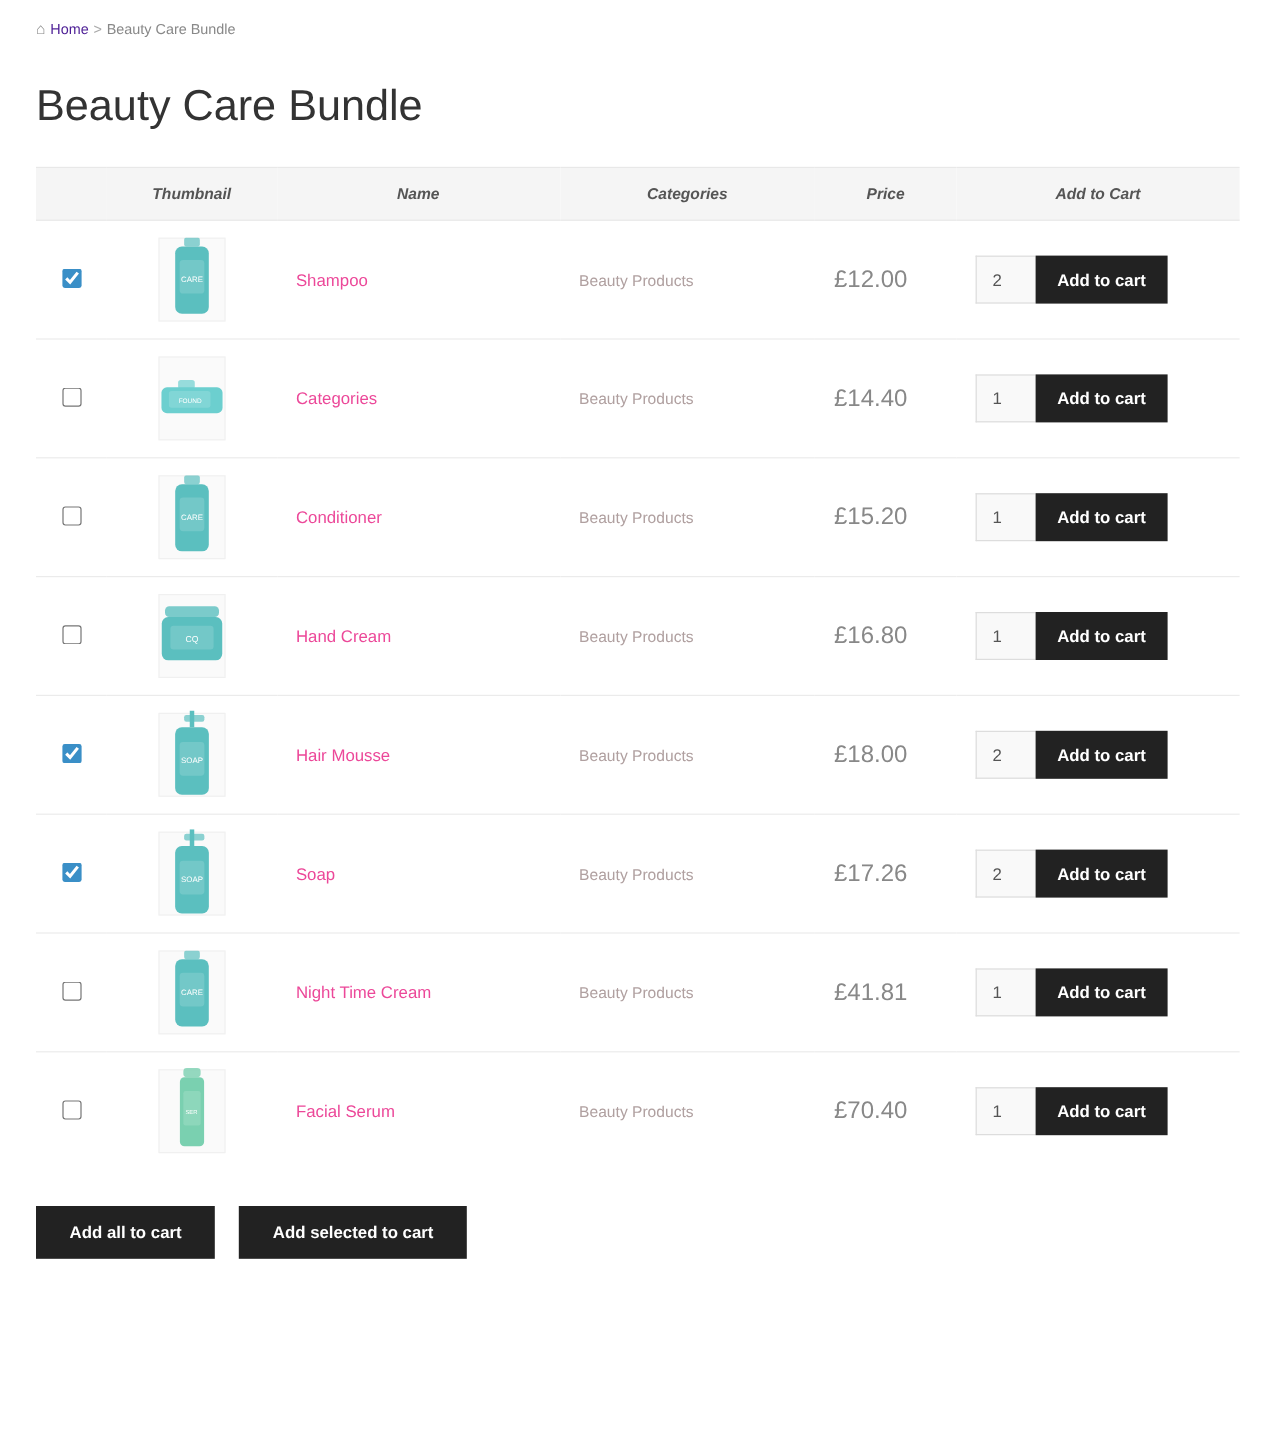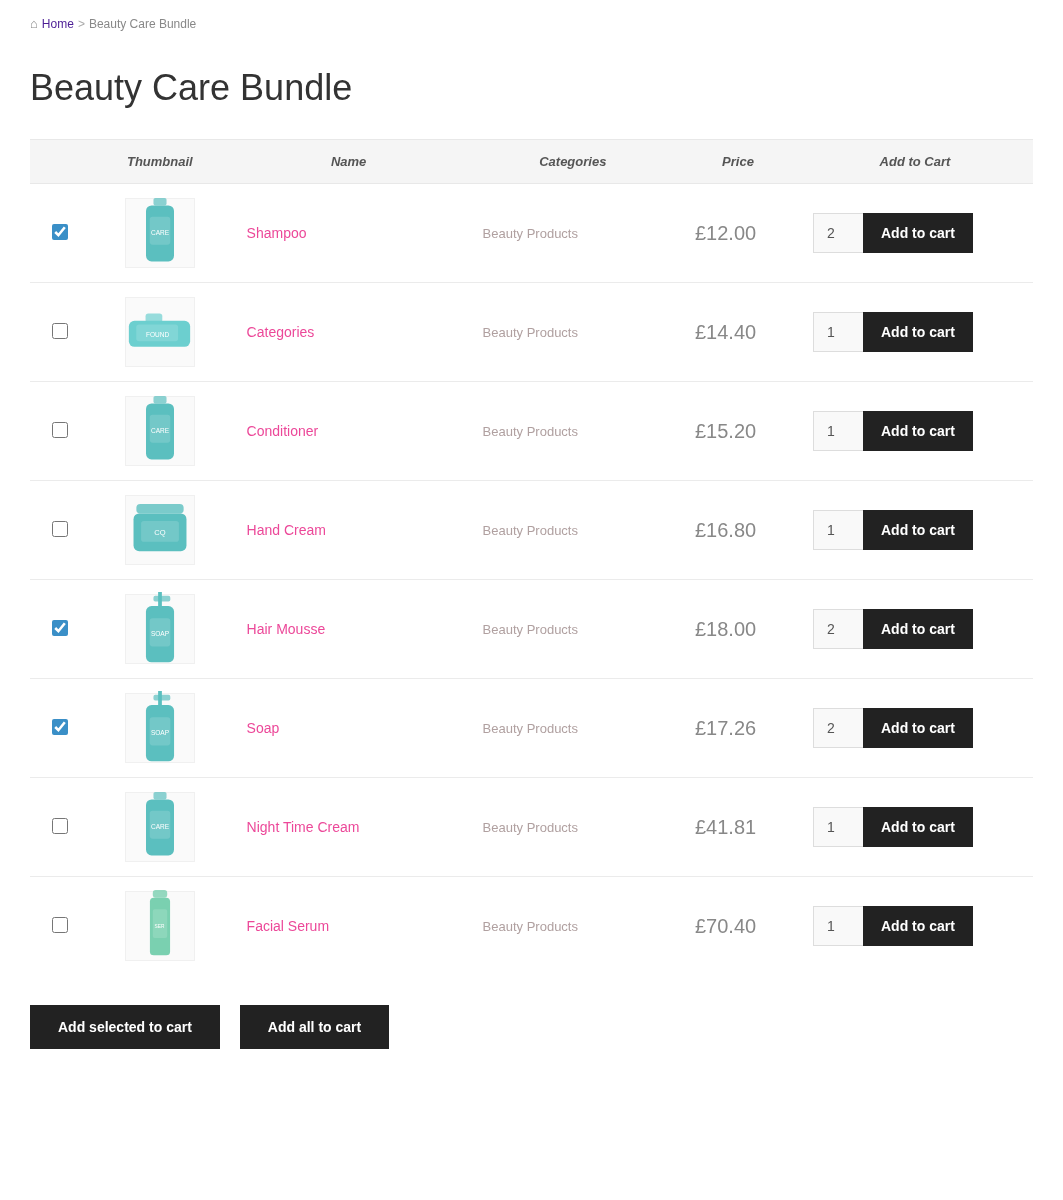--- a/index.html
+++ b/index.html
@@ -55,21 +55,21 @@
       border-bottom: 1px solid #ebebeb;
     }
     .product-table tbody tr:last-child { border-bottom: none; }
     .product-table tbody td {
       padding: 14px 16px;
       vertical-align: middle;
     }
     .product-table tbody td.col-check { text-align: center; }
     .product-table tbody td.col-thumb { text-align: center; }
     .product-thumb {
-      width: 70px;
+      width: 56px;
       height: 70px;
       display: flex;
       align-items: center;
       justify-content: center;
       margin: 0 auto;
       border: 1px solid #f0f0f0;
       background: #fafafa;
     }
     
     .row-checkbox {
@@ -397,15 +397,15 @@
       <div class="cart-controls">
         <input type="number" class="qty-input" value="1" min="1" style="">
         <button class="add-to-cart-btn">Add to cart</button>
       </div>
     </td>
   </tr>
     </tbody>
 </table>
 
 <div class="bottom-actions">
+  <button class="bottom-btn">Add all to cart</button>
   <button class="bottom-btn">Add selected to cart</button>
-  <button class="bottom-btn">Add all to cart</button>
 </div>
 
 </body></html>

